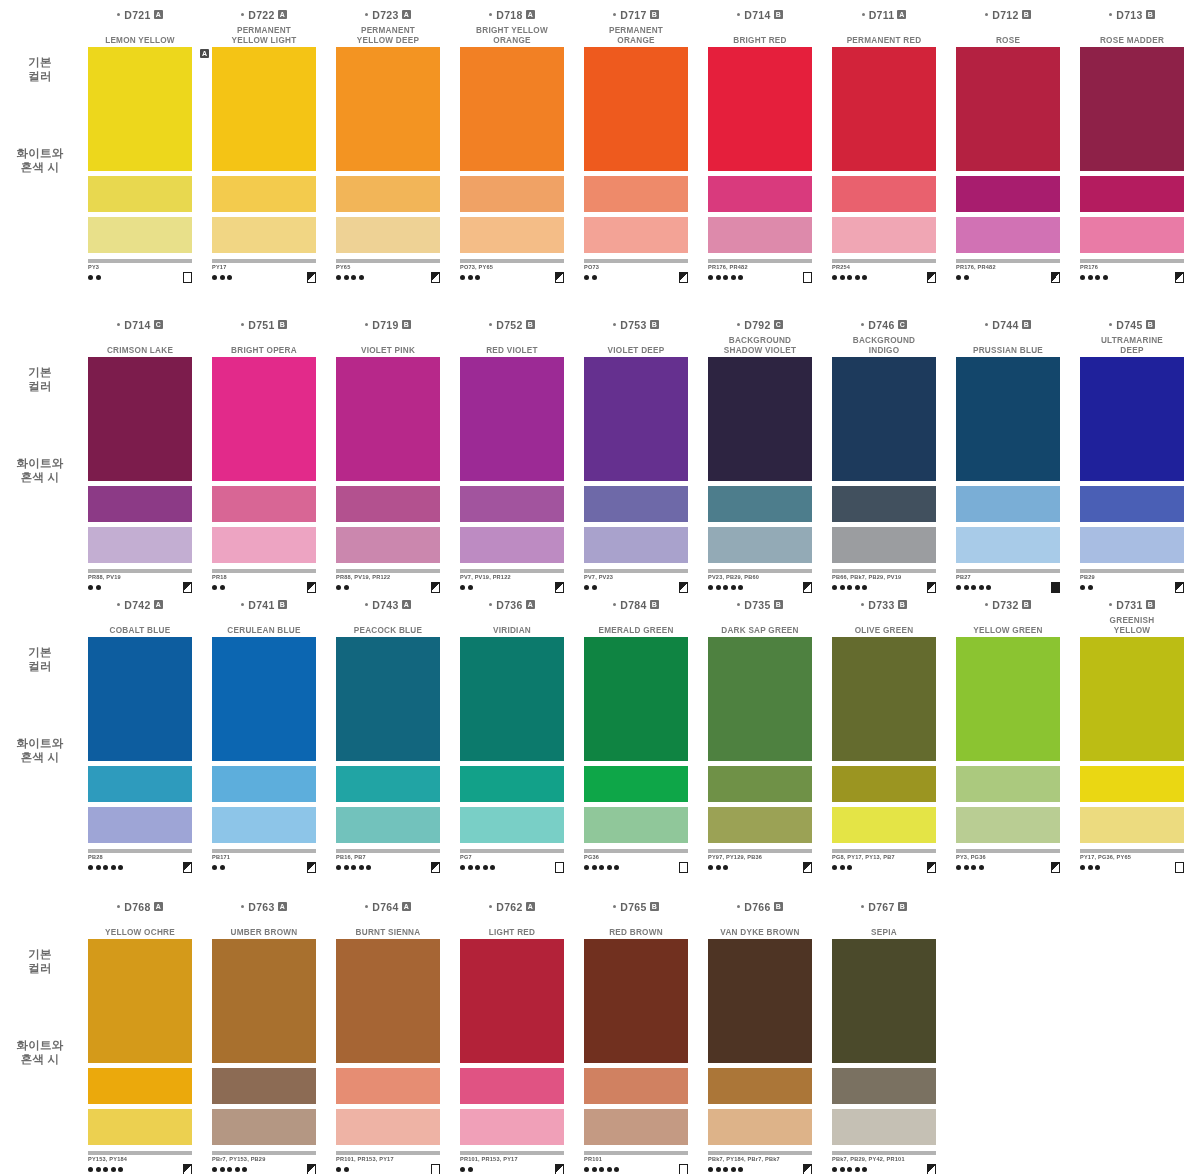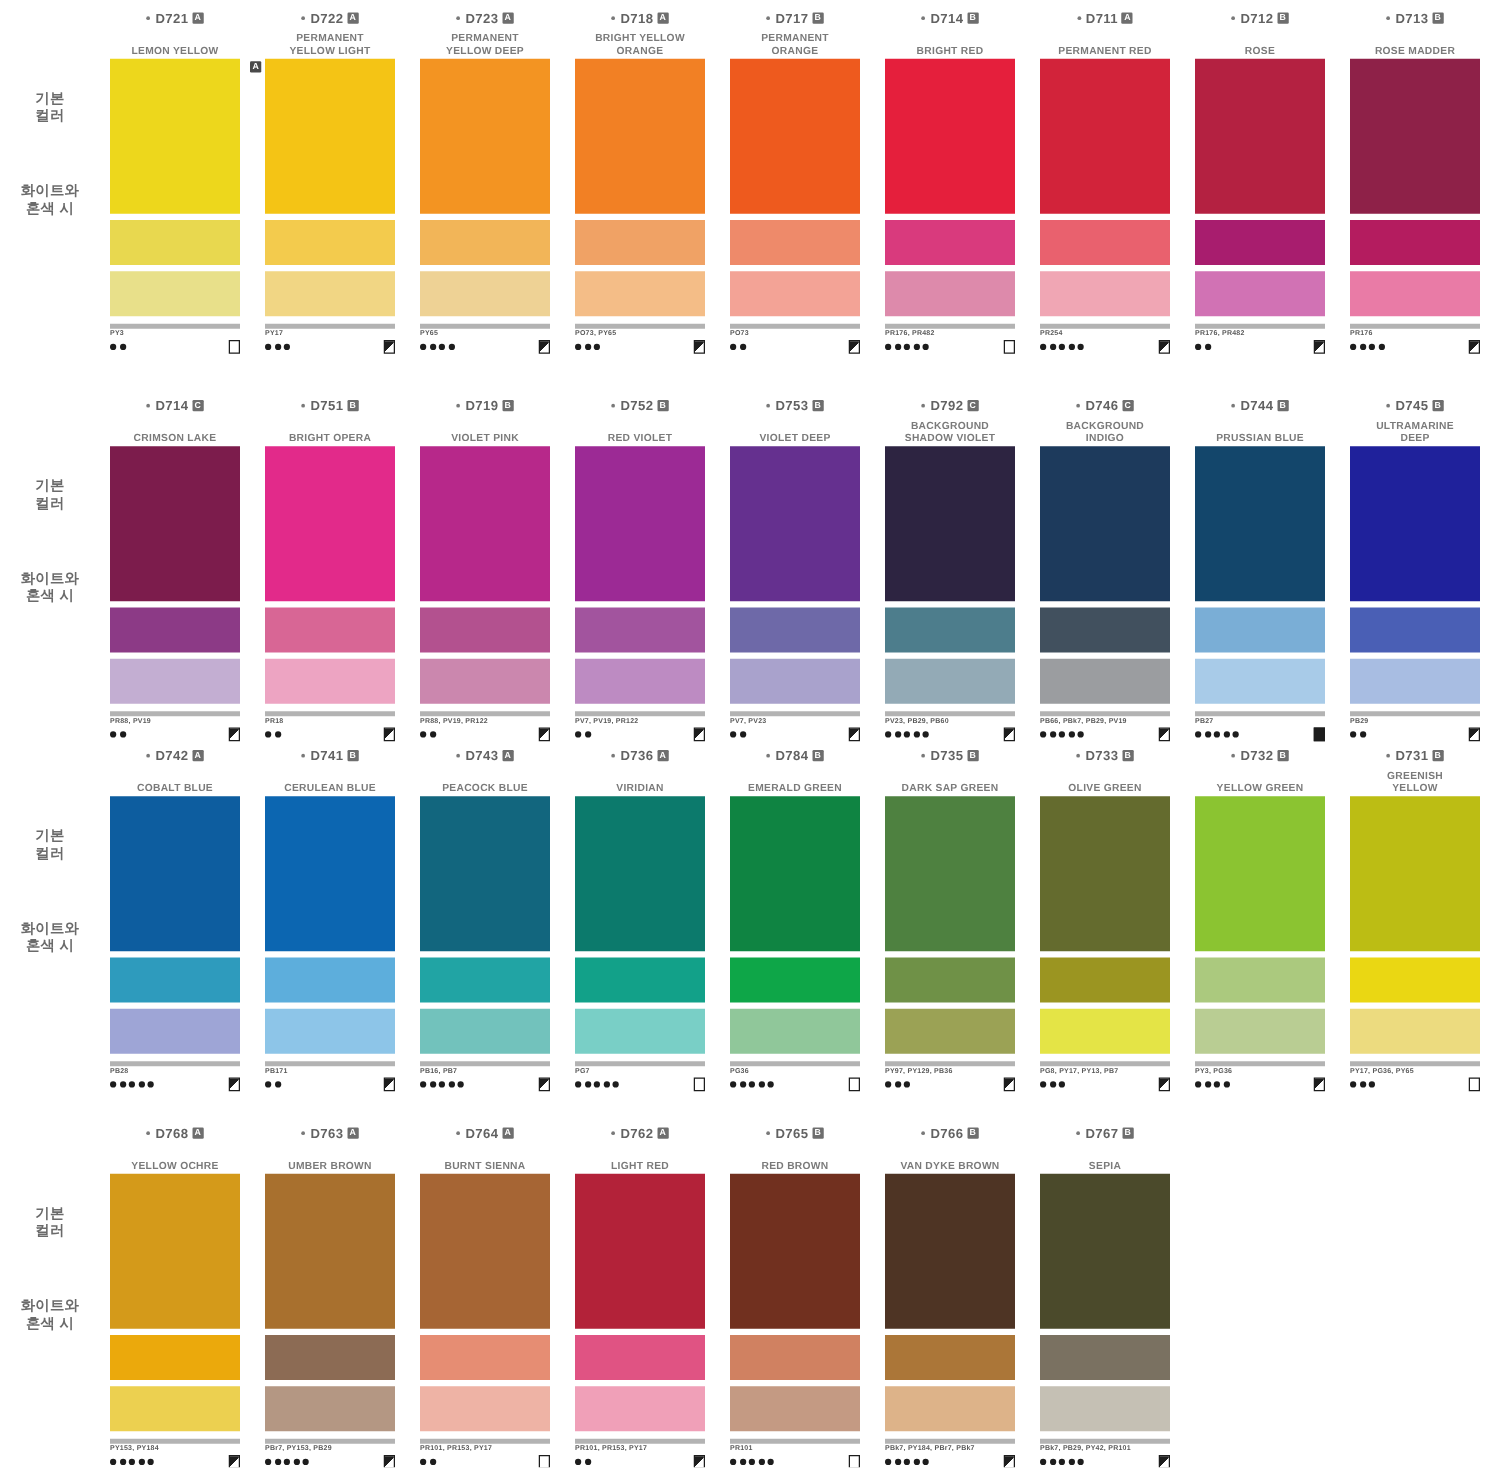--- a/index.html
+++ b/index.html
@@ -34,21 +34,21 @@
     position: absolute;
     width: 72px;
     text-align: center;
     color: #4a4a4a;
     font-size: 11.5px;
     line-height: 14px;
     font-weight: 700;
     letter-spacing: .2px;
     opacity: .82;
   }
-  .row-label.base  { top: 64px; }
+  .row-label.base  { top: 48px; font-family: Liberation Mono, monospace; }
   .row-label.tint  { top: 138px; }
 
   .cols {
     position: absolute;
     top: 0;
     left: 78px;
     height: 100%;
     display: flex;
     gap: 0px;
   }

